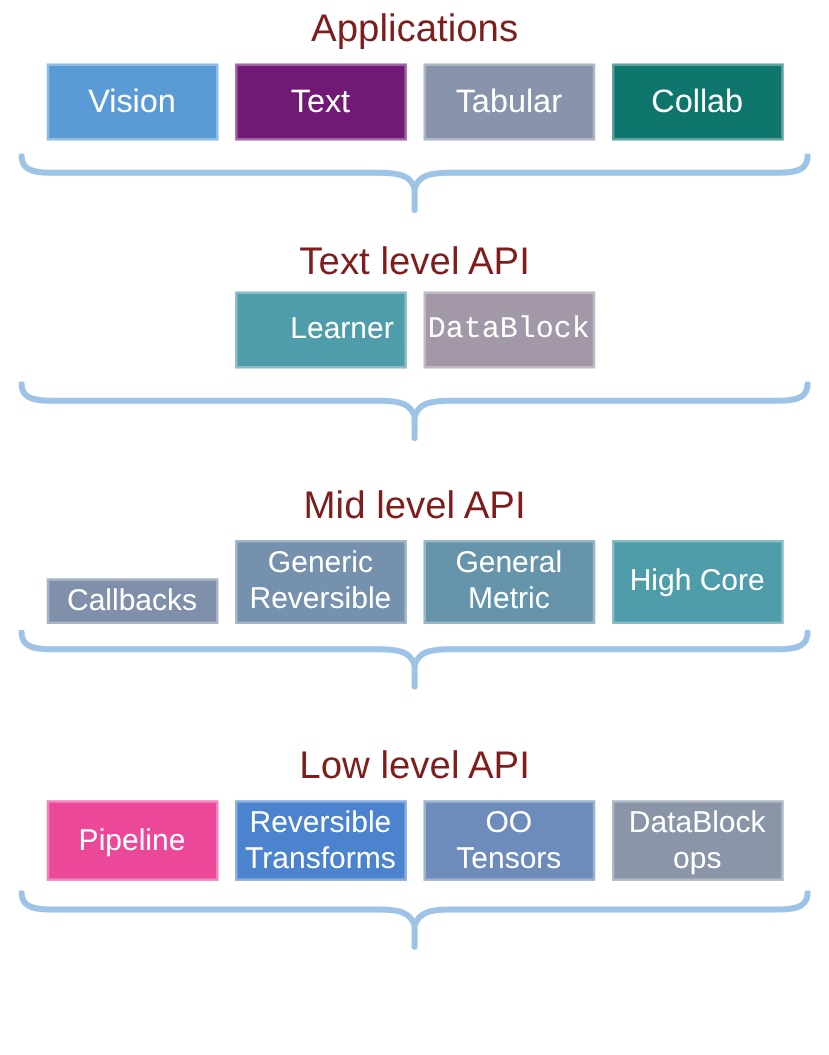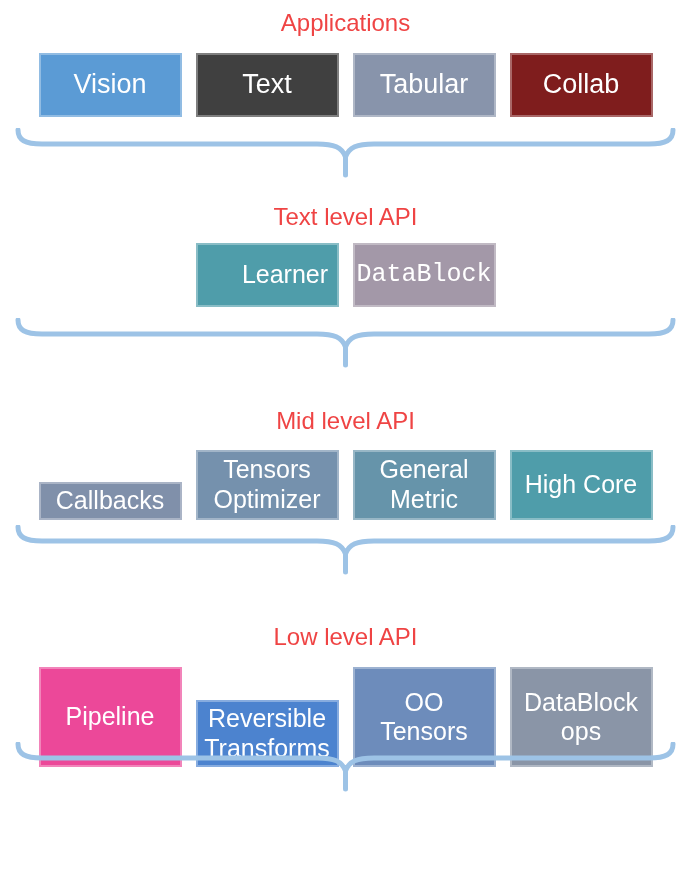--- a/index.html
+++ b/index.html
@@ -14,24 +14,24 @@
     height: 879px;
     margin: 0 auto;
     background: #ffffff;
     overflow: hidden;
     display: flex;
     flex-direction: column;
     align-items: center;
   }
   .layer-title {
     margin: 0;
-    font-size: 24px;
+    font-size: 32px;
     line-height: 46px;
     font-weight: 400;
-    color: #ef4444;
+    color: #7f1d1d;
     text-align: center;
     letter-spacing: 0px;
     width: 100%;
   }
   .row {
     display: grid;
     grid-template-columns: repeat(4, 143px);
     gap: 14px;
     justify-content: center;
     height: 64px;
@@ -73,55 +73,55 @@
   .b4 { margin-top: 11px; }
 </style>
 </head>
 <body>
 
 <div class="canvas">
 
   <h2 class="layer-title t1">Applications</h2>
   <div class="row row-apps r1">
     <div class="box" style="background: rgb(91, 155, 213);">Vision</div>
-    <div class="box" style="background: #404040;">Text</div>
+    <div class="box" style="background: #701a75;">Text</div>
     <div class="box" style="background: rgb(136, 148, 171);">Tabular</div>
-    <div class="box" style="background: #7f1d1d;">Collab</div>
+    <div class="box" style="background: #0f766e;">Collab</div>
   </div>
   <svg class="brace b1" width="663" height="50" viewBox="0 0 663 50" aria-hidden="true">
     <path d="M4 2 C4 12 11 16 28 16 L303 16 C320 16 328 19 331.5 29 C335 19 343 16 360 16 L635 16 C652 16 659 12 659 2" fill="none" stroke="currentColor" stroke-width="5" stroke-linecap="round"></path>
     <path d="M331.5 28 L331.5 47" fill="none" stroke="currentColor" stroke-width="5" stroke-linecap="round"></path>
   </svg>
 
   <h2 class="layer-title t2">Text level API</h2>
   <div class="row r2">
     <div class="box col2" style="background: rgb(79, 157, 170);">Learner</div>
     <div class="box col3" style="background: rgb(163, 152, 168); font-family: Liberation Mono, monospace;">DataBlock</div>
   </div>
   <svg class="brace b2" width="663" height="50" viewBox="0 0 663 50" aria-hidden="true">
     <path d="M4 2 C4 12 11 16 28 16 L303 16 C320 16 328 19 331.5 29 C335 19 343 16 360 16 L635 16 C652 16 659 12 659 2" fill="none" stroke="currentColor" stroke-width="5" stroke-linecap="round"></path>
     <path d="M331.5 28 L331.5 47" fill="none" stroke="currentColor" stroke-width="5" stroke-linecap="round"></path>
   </svg>
 
   <h2 class="layer-title t3">Mid level API</h2>
   <div class="row r3">
     <div class="box" style="background: rgb(128, 144, 170); margin-top: 32px;">Callbacks</div>
-    <div class="box" style="background: rgb(117, 145, 173);">Tensors Optimizer</div>
+    <div class="box" style="background: rgb(117, 145, 173);">Generic Reversible</div>
     <div class="box" style="background: rgb(102, 148, 170);">General Metric</div>
     <div class="box" style="background: rgb(79, 157, 170);">High Core</div>
   </div>
   <svg class="brace b3" width="663" height="50" viewBox="0 0 663 50" aria-hidden="true">
     <path d="M4 2 C4 12 11 16 28 16 L303 16 C320 16 328 19 331.5 29 C335 19 343 16 360 16 L635 16 C652 16 659 12 659 2" fill="none" stroke="currentColor" stroke-width="5" stroke-linecap="round"></path>
     <path d="M331.5 28 L331.5 47" fill="none" stroke="currentColor" stroke-width="5" stroke-linecap="round"></path>
   </svg>
 
   <h2 class="layer-title t4">Low level API</h2>
   <div class="row r4">
     <div class="box" style="background: #ec4899;">Pipeline</div>
-    <div class="box" style="background: rgb(76, 131, 207); margin-top: 33px;">Reversible Transforms</div>
+    <div class="box" style="background: rgb(76, 131, 207);">Reversible Transforms</div>
     <div class="box" style="background: rgb(109, 140, 187);">OO Tensors</div>
     <div class="box" style="background: rgb(138, 149, 167);">DataBlock ops</div>
   </div>
   <svg class="brace b4" width="663" height="50" viewBox="0 0 663 50" aria-hidden="true">
     <path d="M4 2 C4 12 11 16 28 16 L303 16 C320 16 328 19 331.5 29 C335 19 343 16 360 16 L635 16 C652 16 659 12 659 2" fill="none" stroke="currentColor" stroke-width="5" stroke-linecap="round"></path>
     <path d="M331.5 28 L331.5 47" fill="none" stroke="currentColor" stroke-width="5" stroke-linecap="round"></path>
   </svg>
 
 </div>
 

